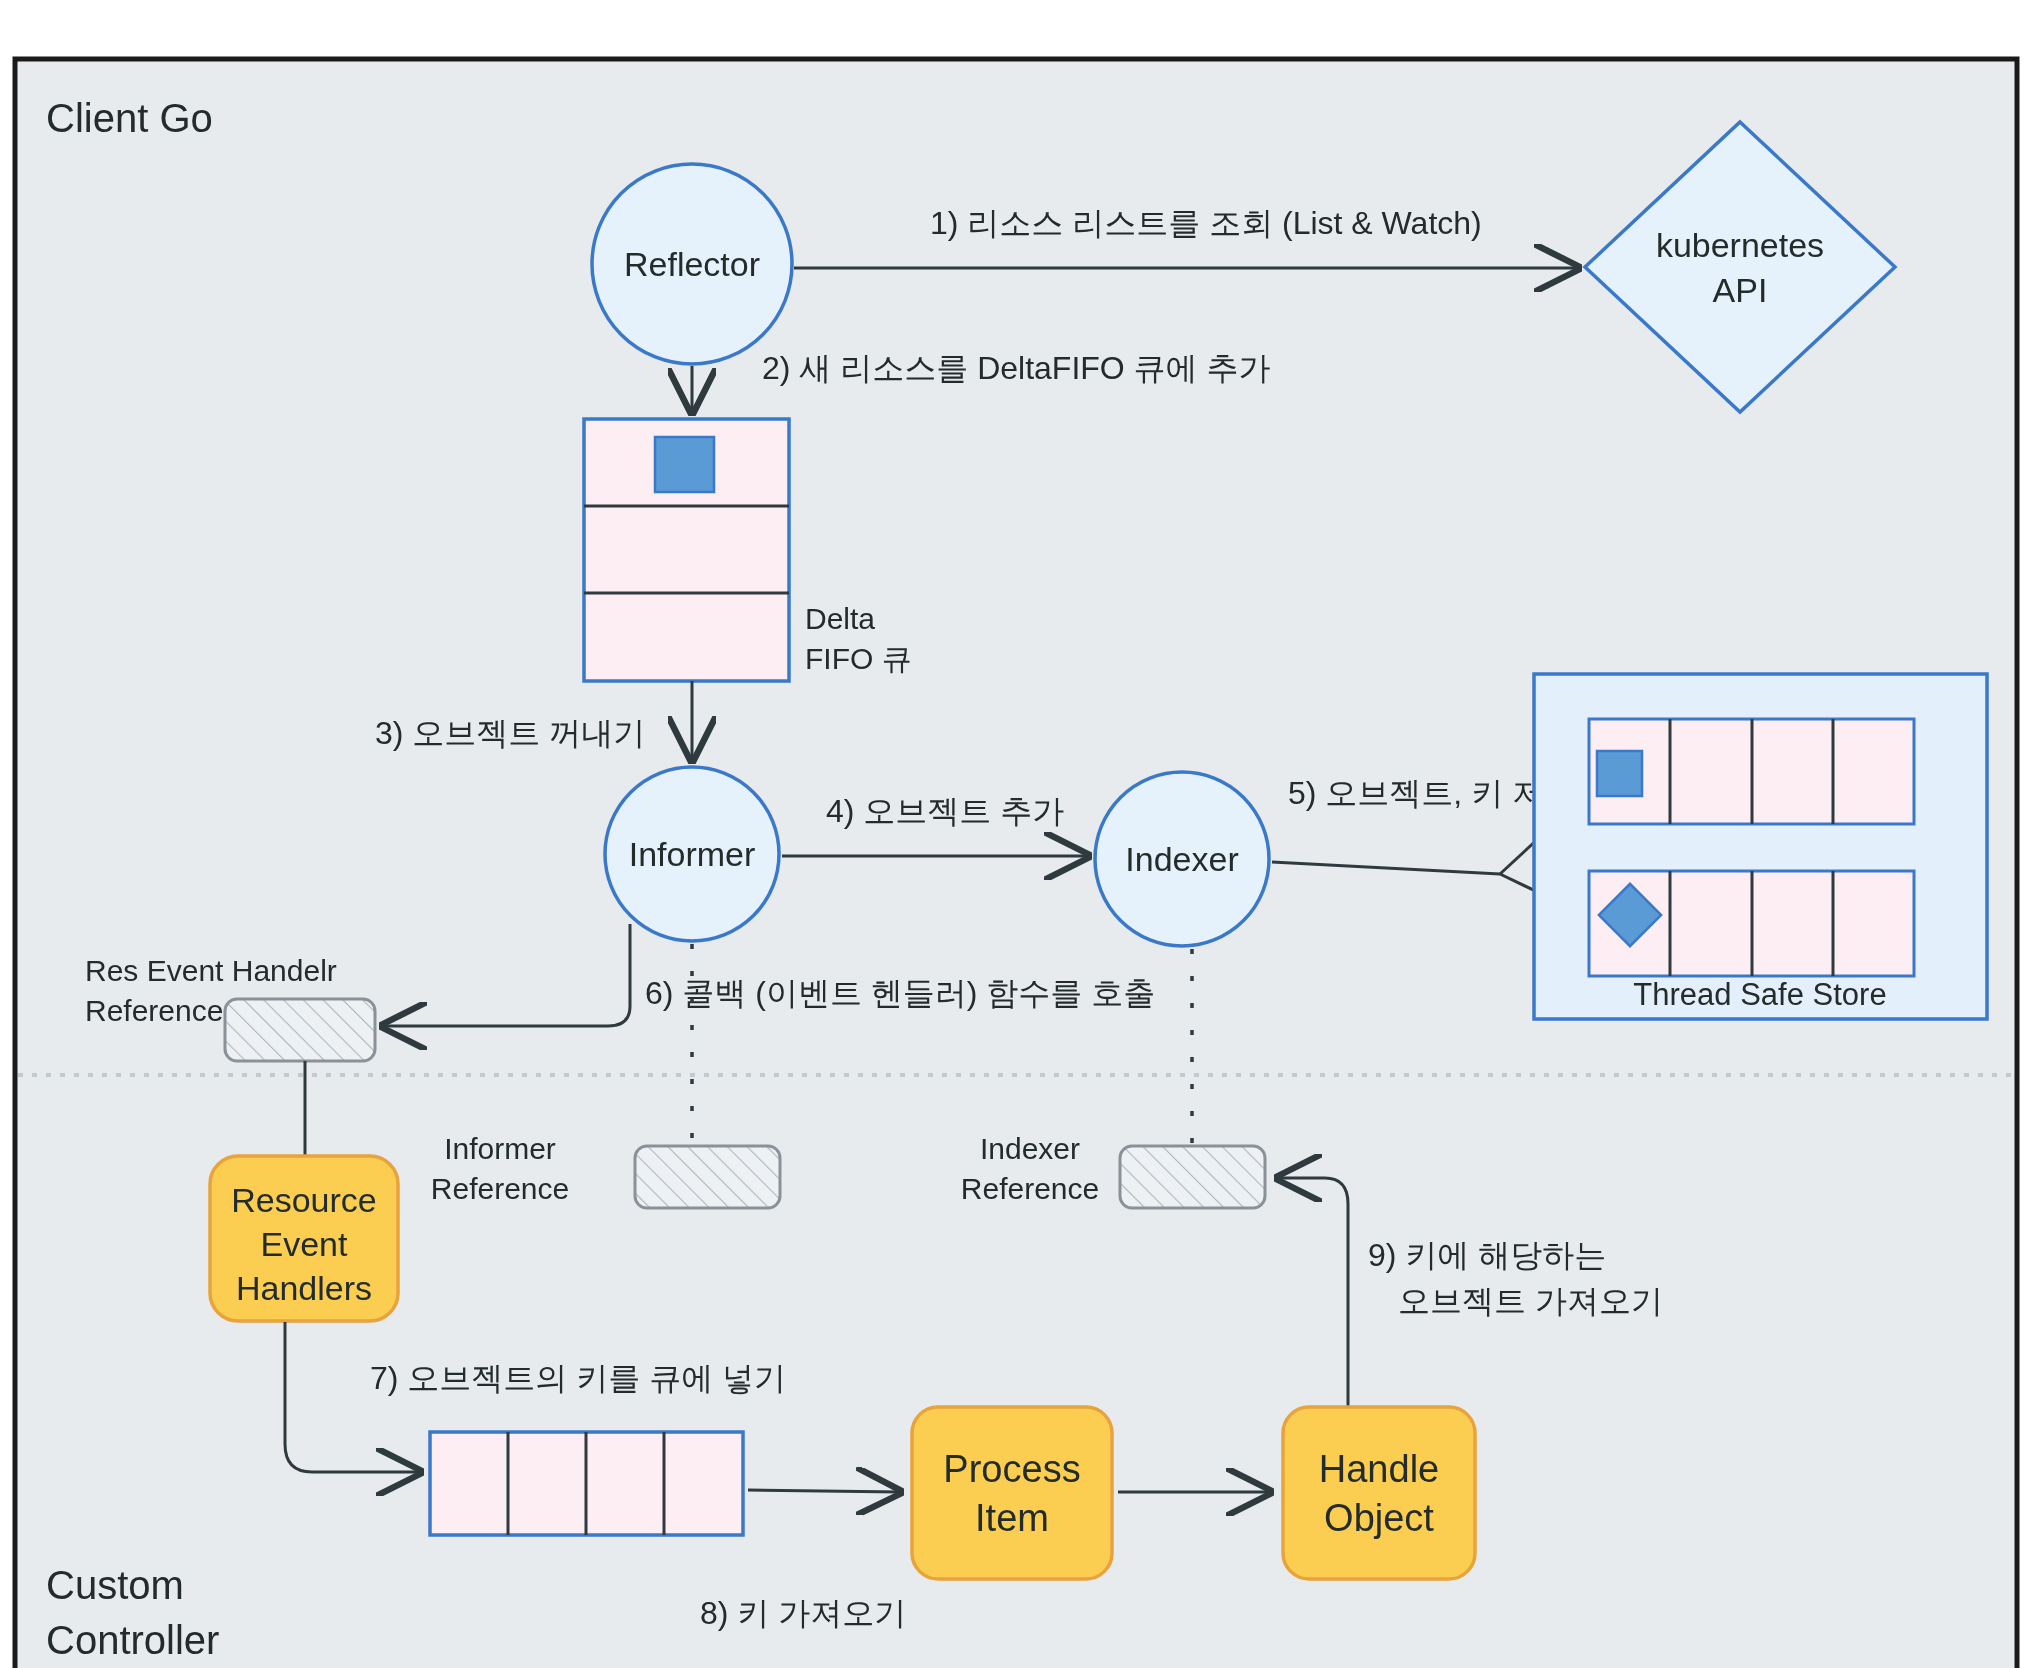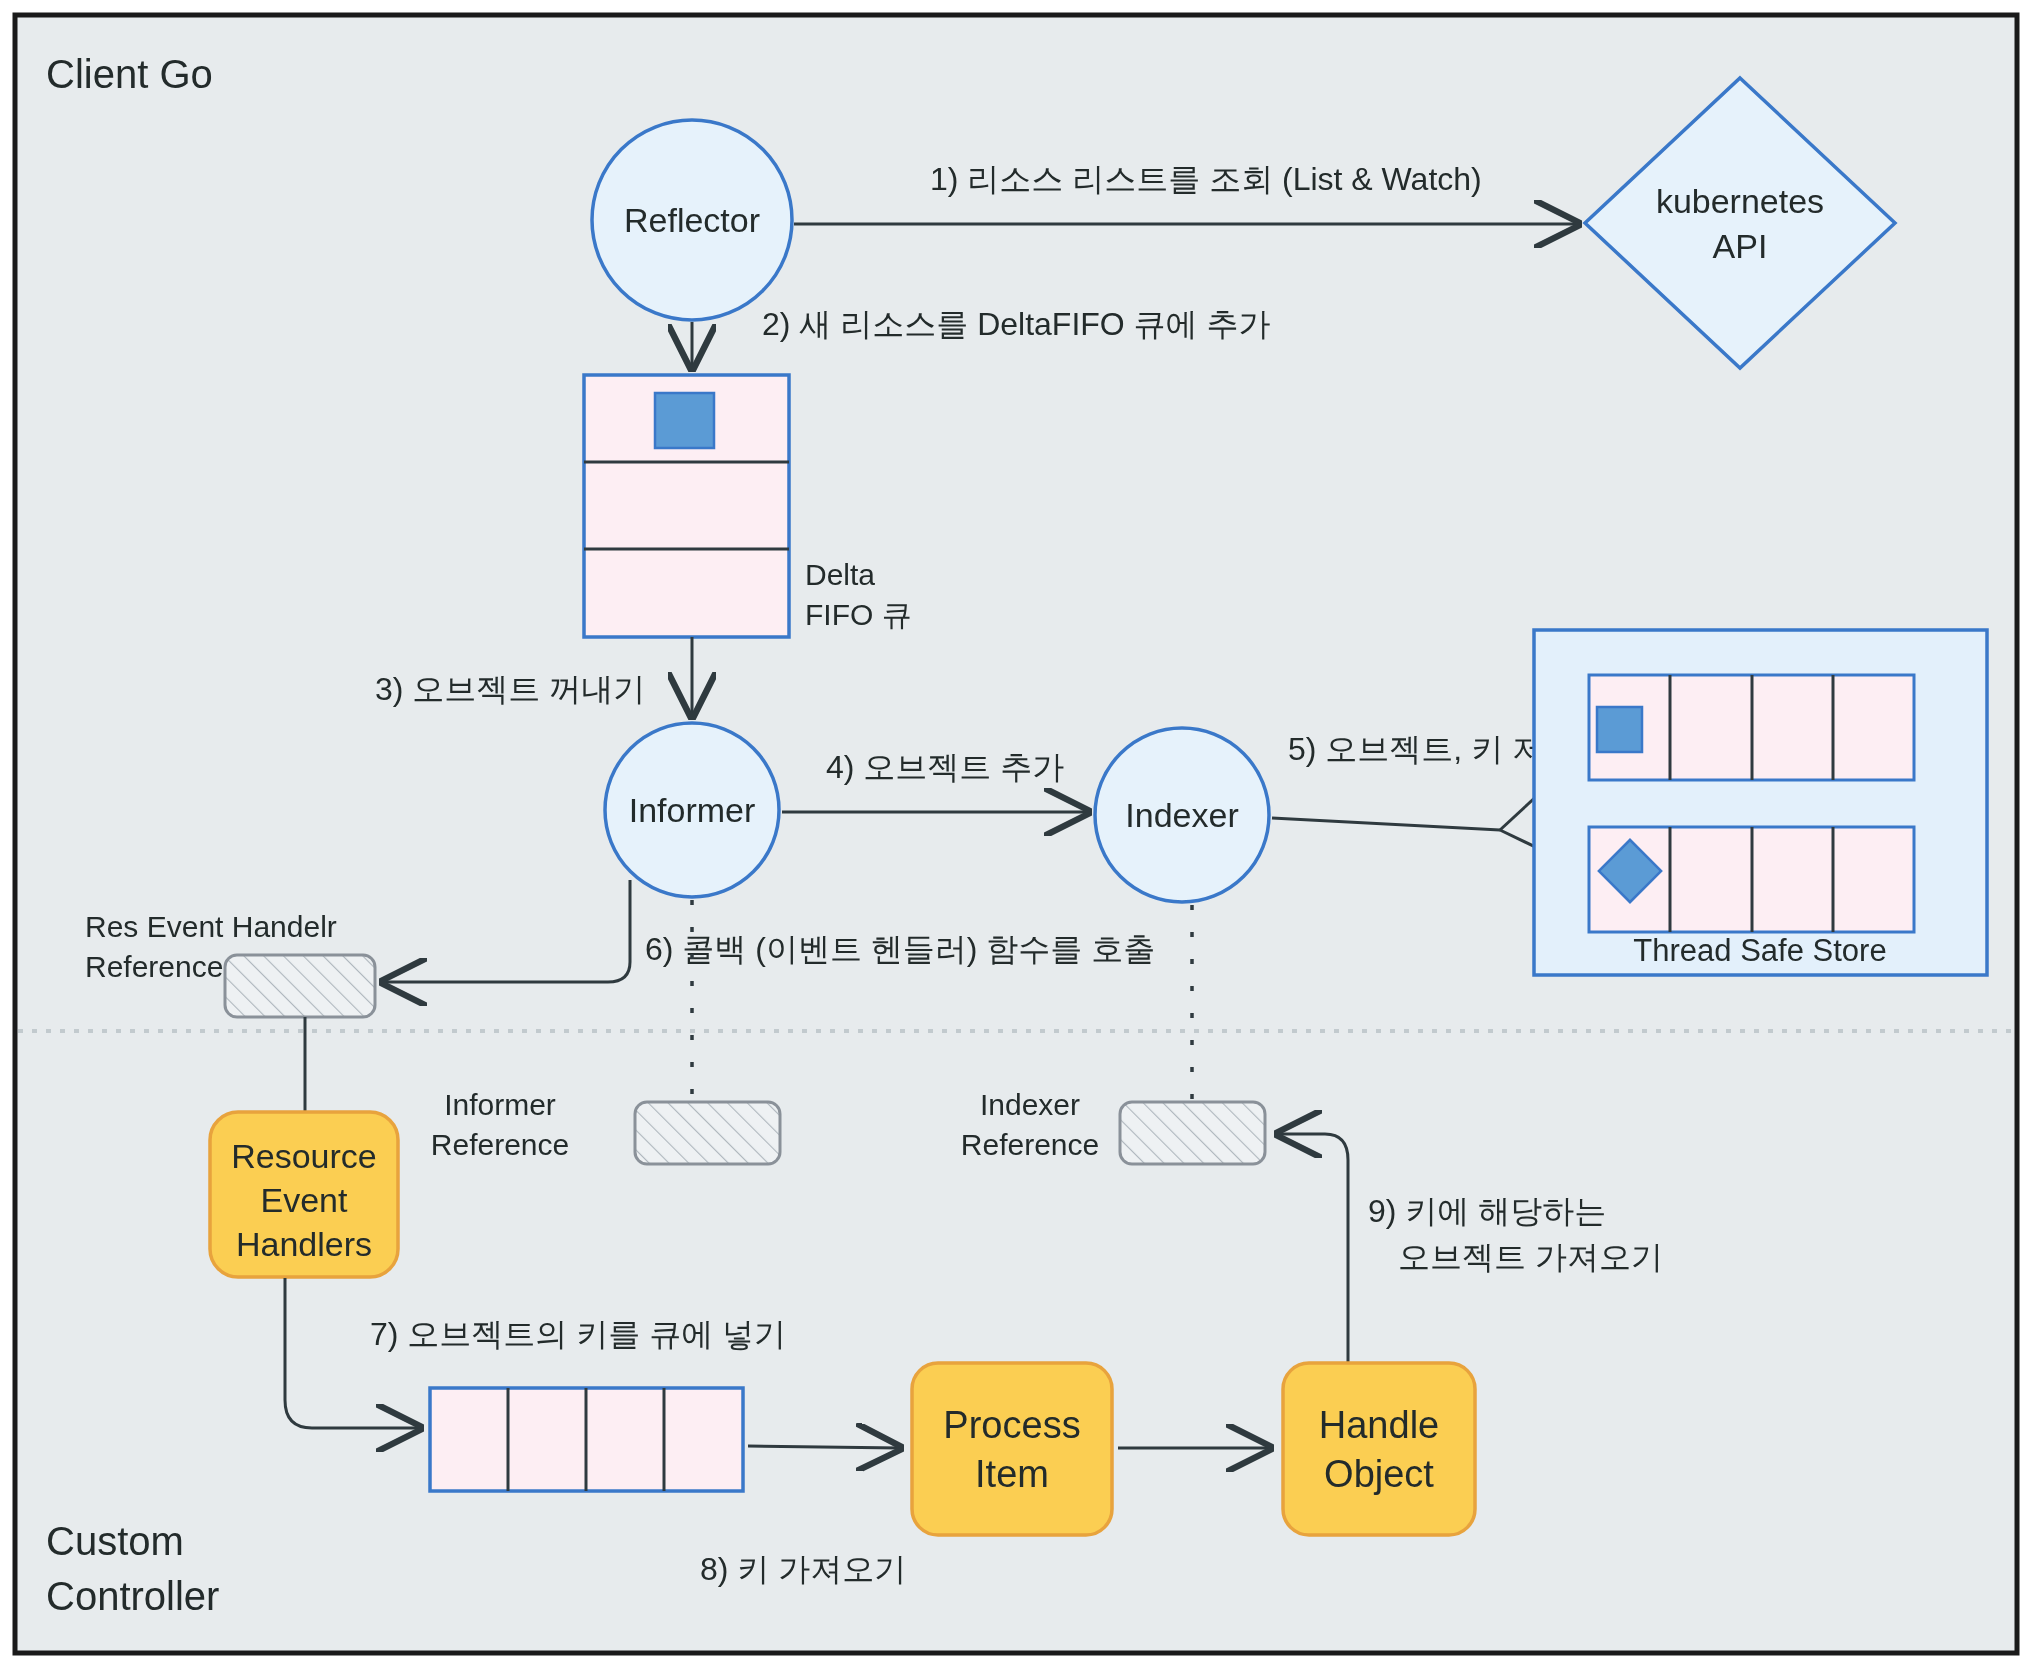--- a/index.html
+++ b/index.html
@@ -10,20 +10,21 @@
   body {
     width: 2034px;
     height: 1668px;
     font-family: "Liberation Sans", sans-serif;
     overflow: hidden;
   }
   #canvas {
     position: relative;
     width: 2034px;
     height: 1608px;
+    margin-top: 44px;
   }
   svg#diagram {
     position: absolute;
     left: 0;
     top: 0;
     width: 2034px;
     height: 1668px;
   }
   text {
     font-family: "Liberation Sans", sans-serif;

